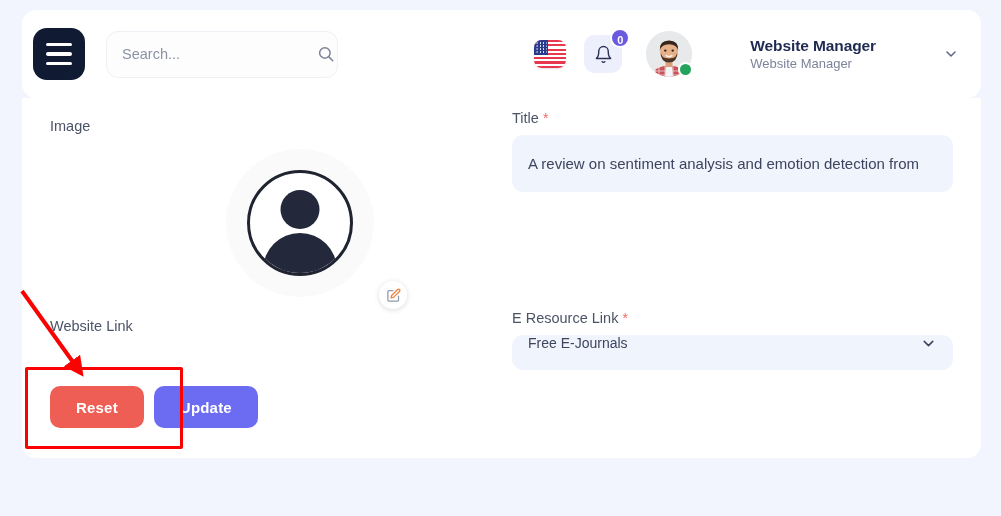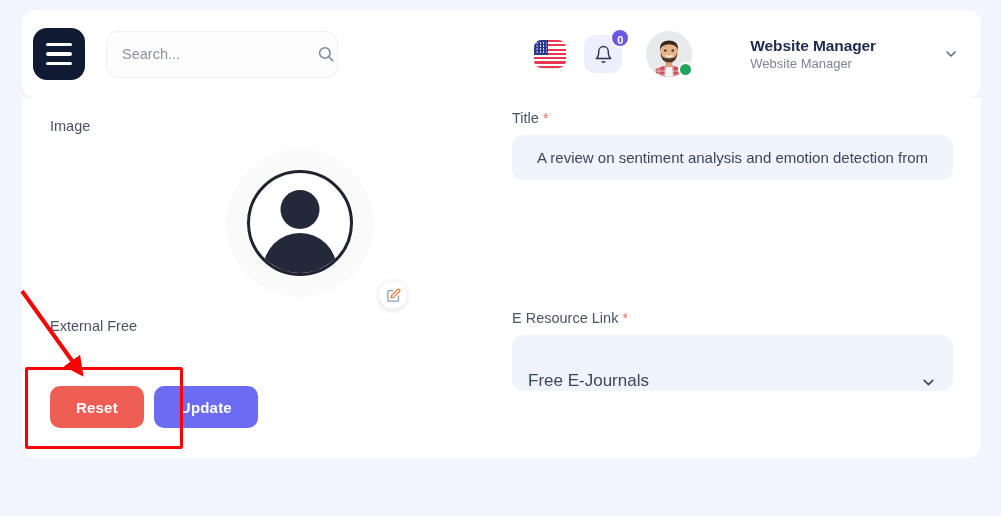--- a/index.html
+++ b/index.html
@@ -133,32 +133,32 @@
   }
   .edit-badge {
     position:absolute; left: 329px; top: 138px;
     width: 28px; height: 28px; border-radius:50%;
     background:#fff; box-shadow: 0 1px 5px rgba(30,40,70,.16);
     display:flex; align-items:center; justify-content:center; cursor:pointer;
   }
   .edit-badge svg { width: 15px; height: 15px; }
 
   .text-input {
-    width: 100%; height: 45px;
+    width: 100%; height: 57px;
     background: #f0f4fc; border: none; outline: none;
     border-radius: 11px; padding: 0 16px;
     font-family: "Liberation Sans", sans-serif;
     font-size: 15px; color: #3c455e;
-    white-space: nowrap; overflow: hidden; text-overflow: clip; text-align: center;
+    white-space: nowrap; overflow: hidden; text-overflow: clip;
   }
   .select-input {
-    width: 100%; height: 56px;
+    width: 100%; height: 35px;
     background: #f0f4fc; border-radius: 11px;
-    display:flex; align-items:flex-end; padding: 0 16px;
-    font-size: 17px; color: #3c455e; cursor: pointer;
+    display:flex; align-items:flex-start; padding: 0 16px;
+    font-size: 14px; color: #3c455e; cursor: pointer;
     position: relative;
   }
   .select-caret { position:absolute; right: 16px; width: 17px; height: 17px; color: #3c455e; }
 
   .row2 { position:absolute; left: 0; top: 200px; width: 100%; }
 
   .btn-row { position: absolute; left: 28px; top: 288px; display:flex; gap: 10px; }
   .btn {
     height: 42px; border: none; border-radius: 10px;
     font-family: "Liberation Sans", sans-serif;
@@ -285,21 +285,21 @@
         <div class="edit-badge">
           <svg viewBox="0 0 24 24" fill="none">
             <path d="M11 4H5a2 2 0 0 0-2 2v13a2 2 0 0 0 2 2h13a2 2 0 0 0 2-2v-6" stroke="#8f98aa" stroke-width="2" stroke-linecap="round" stroke-linejoin="round"></path>
             <path d="M18.5 2.5a2.1 2.1 0 0 1 3 3L12 15l-4 1 1-4z" stroke="#f0803c" stroke-width="2" stroke-linecap="round" stroke-linejoin="round"></path>
           </svg>
         </div>
       </div>
 
       <div class="row2">
         <label class="field-label">
-          <span>External Free</span>
+          <span>Website Link</span>
         </label>
       </div>
     </div>
 
     <div class="col-right">
       <label class="field-label">
         <span>Title</span>
         <span class="req">*</span>
       </label>
       <input class="text-input" type="text" value="A review on sentiment analysis and emotion detection from" style="">

